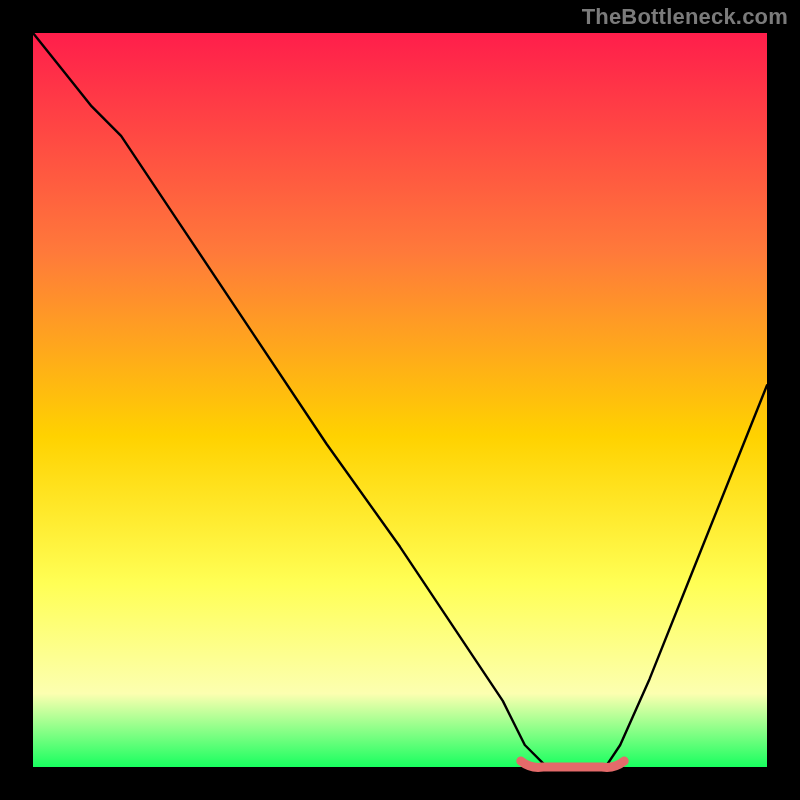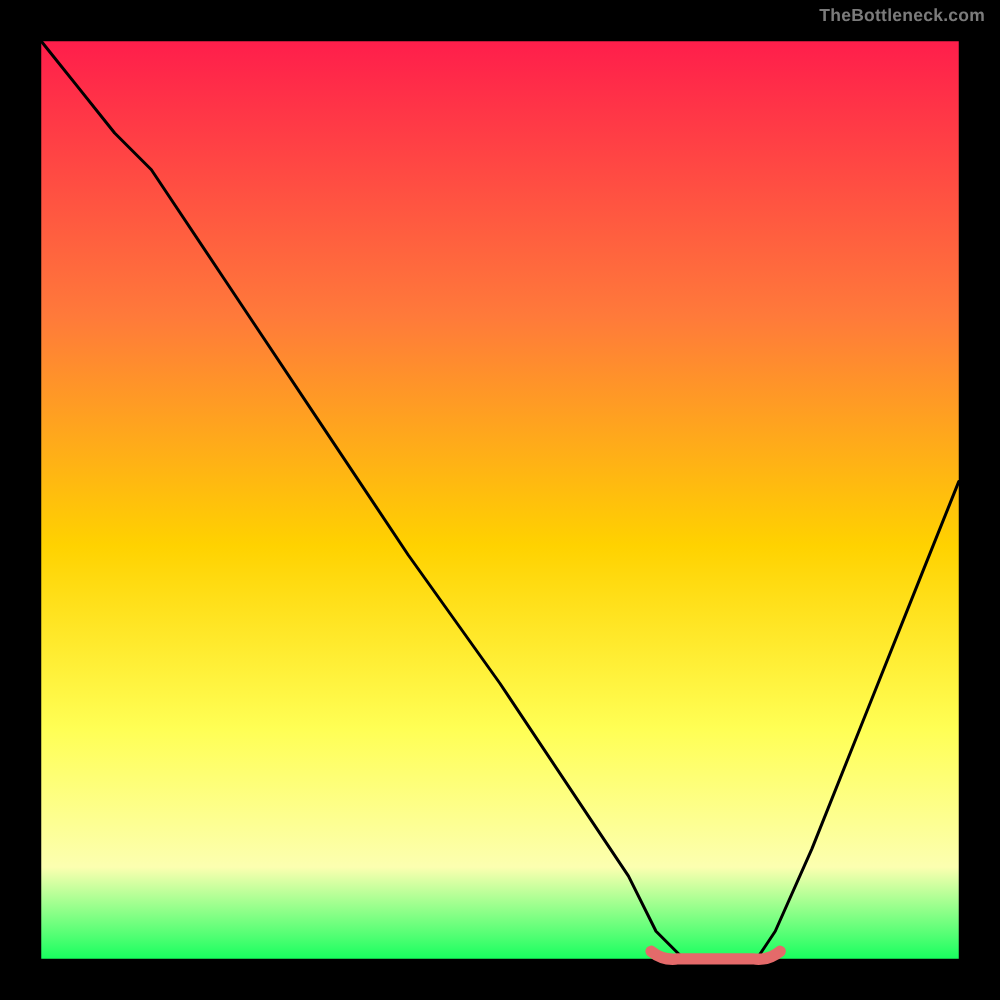--- a/index.html
+++ b/index.html
@@ -15,21 +15,21 @@
     position: relative;
     width: 800px;
     height: 800px;
     background: #000;
   }
   .watermark {
     position: absolute;
     top: 4px;
     right: 12px;
     color: #7b7b7b;
-    font-size: 14px;
+    font-size: 22px;
     font-weight: 600;
     letter-spacing: 0.2px;
     z-index: 5;
     user-select: none;
   }
   svg {
     position: absolute;
     top: 0;
     left: 0;
   }

